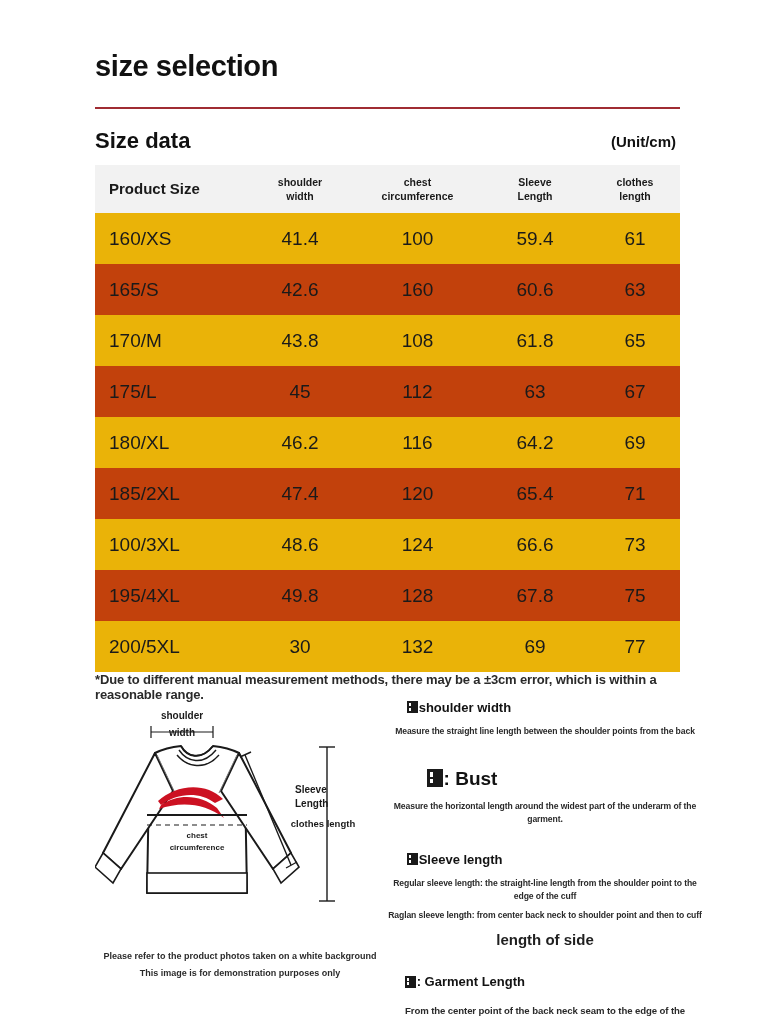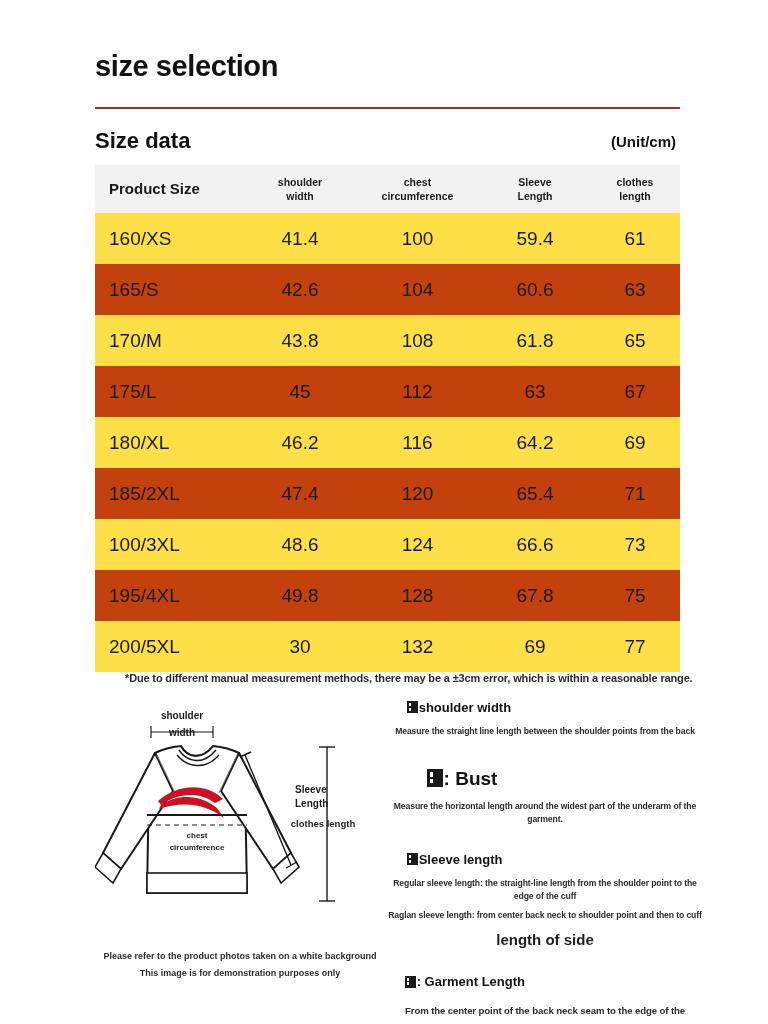--- a/index.html
+++ b/index.html
@@ -97,33 +97,32 @@
     text-align: center;
     font-size: 19px;
     font-weight: 400;
     color: #1a1a1a;
   }
   .size-table tbody td.first {
     text-align: left;
     padding-left: 14px;
   }
   .size-table tbody tr.alt td { background: #c2410c; }
-  .size-table tbody tr.plain td { background: #fde047; }
+  .size-table tbody tr.plain td { background: #eab308; }
 
   
   .footnote {
     position: absolute;
     left: 95px;
     top: 672px;
     width: 600px;
-    font-size: 11px;
+    font-size: 13px;
     font-weight: 600;
     color: #2a2a2a;
     letter-spacing: -0.15px;
-    margin-left: 30px;
   }
 
   
   .lower {
     position: absolute;
     left: 0;
     top: 700px;
     width: 768px;
     height: 324px;
   }
@@ -268,21 +267,21 @@
       <tr class="plain">
         <td class="first">160/XS</td>
         <td>41.4</td>
         <td>100</td>
         <td>59.4</td>
         <td>61</td>
       </tr>
       <tr class="alt">
         <td class="first">165/S</td>
         <td>42.6</td>
-        <td>104</td>
+        <td>160</td>
         <td>60.6</td>
         <td>63</td>
       </tr>
       <tr class="plain">
         <td class="first">170/M</td>
         <td>43.8</td>
         <td>108</td>
         <td>61.8</td>
         <td>65</td>
       </tr>

